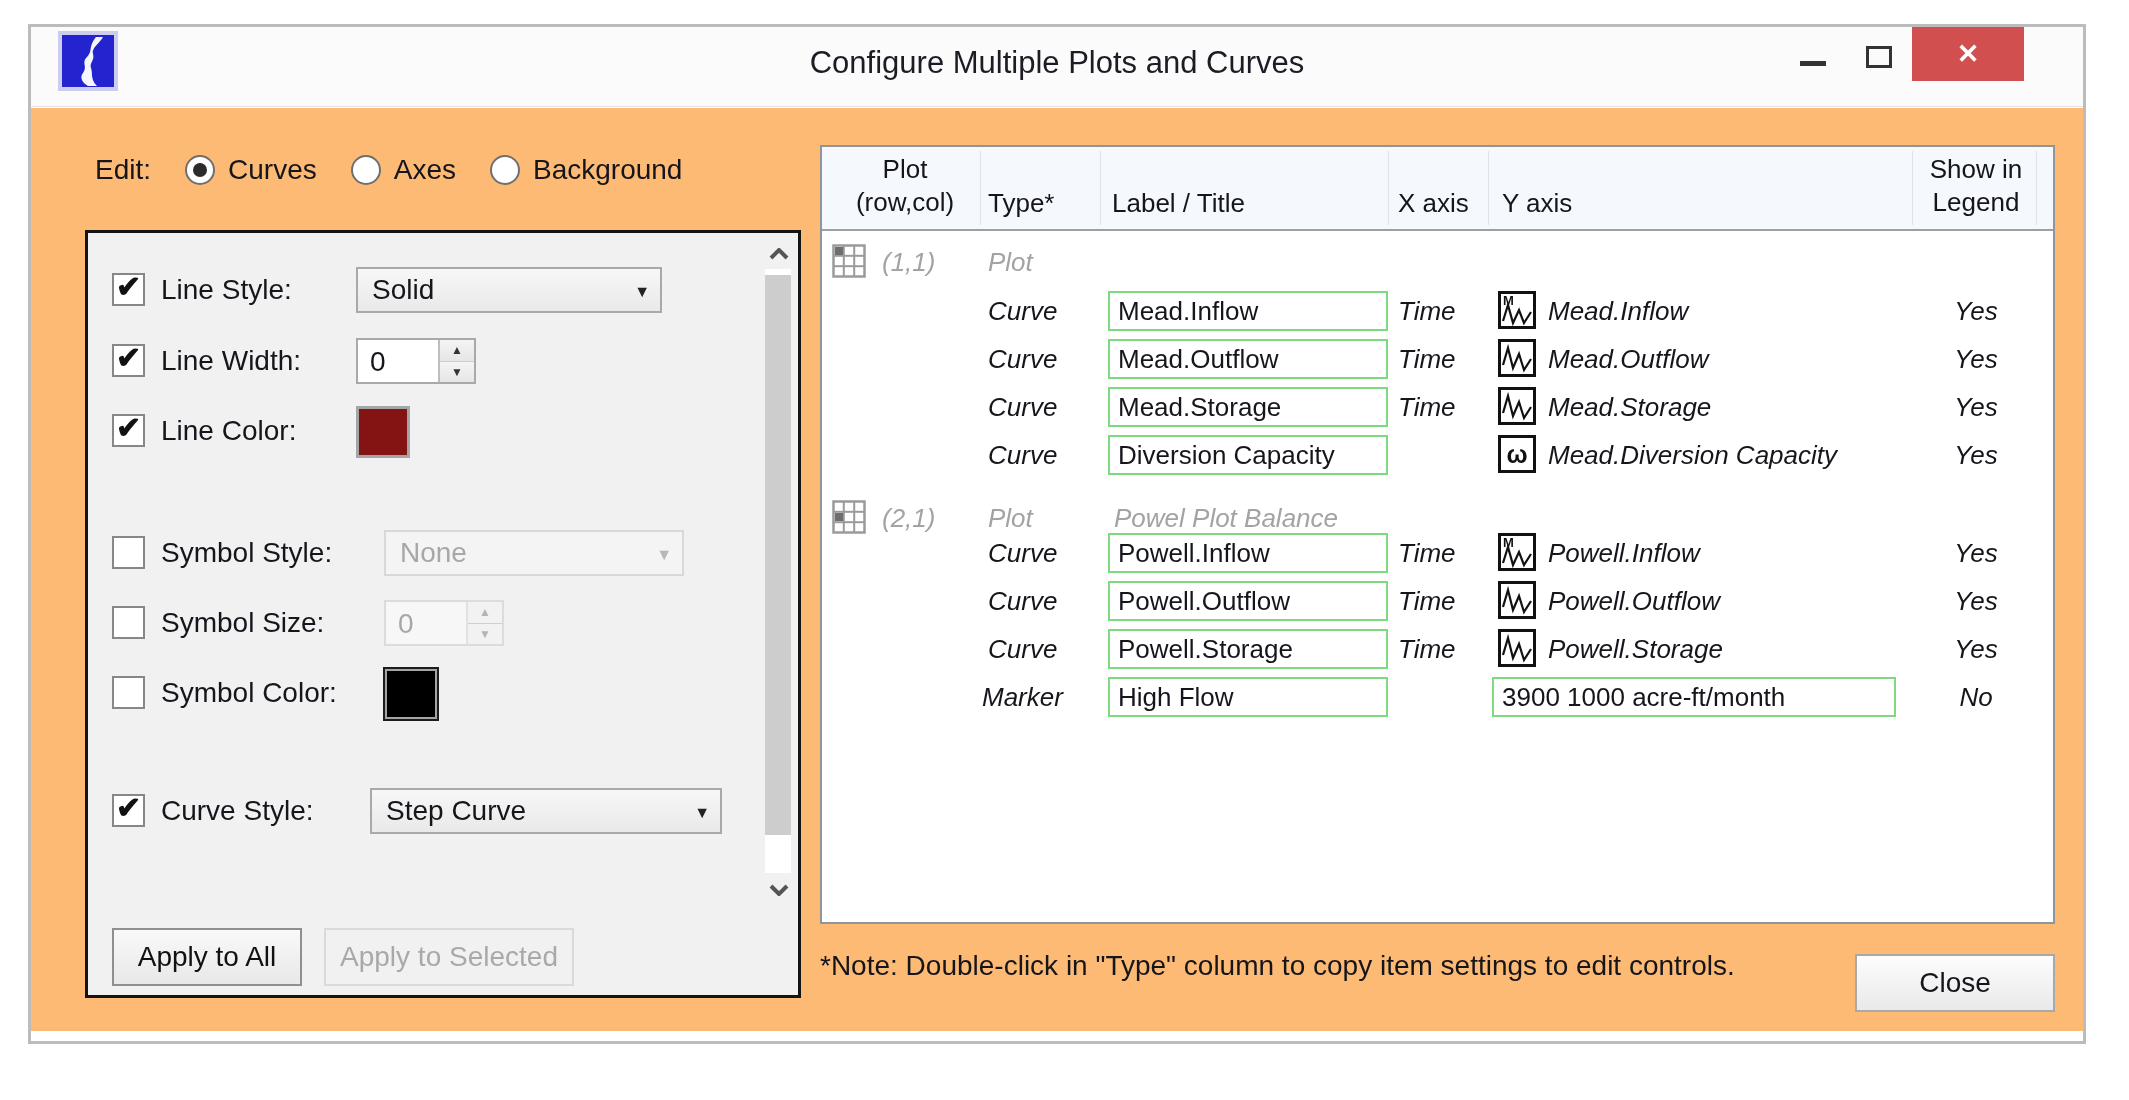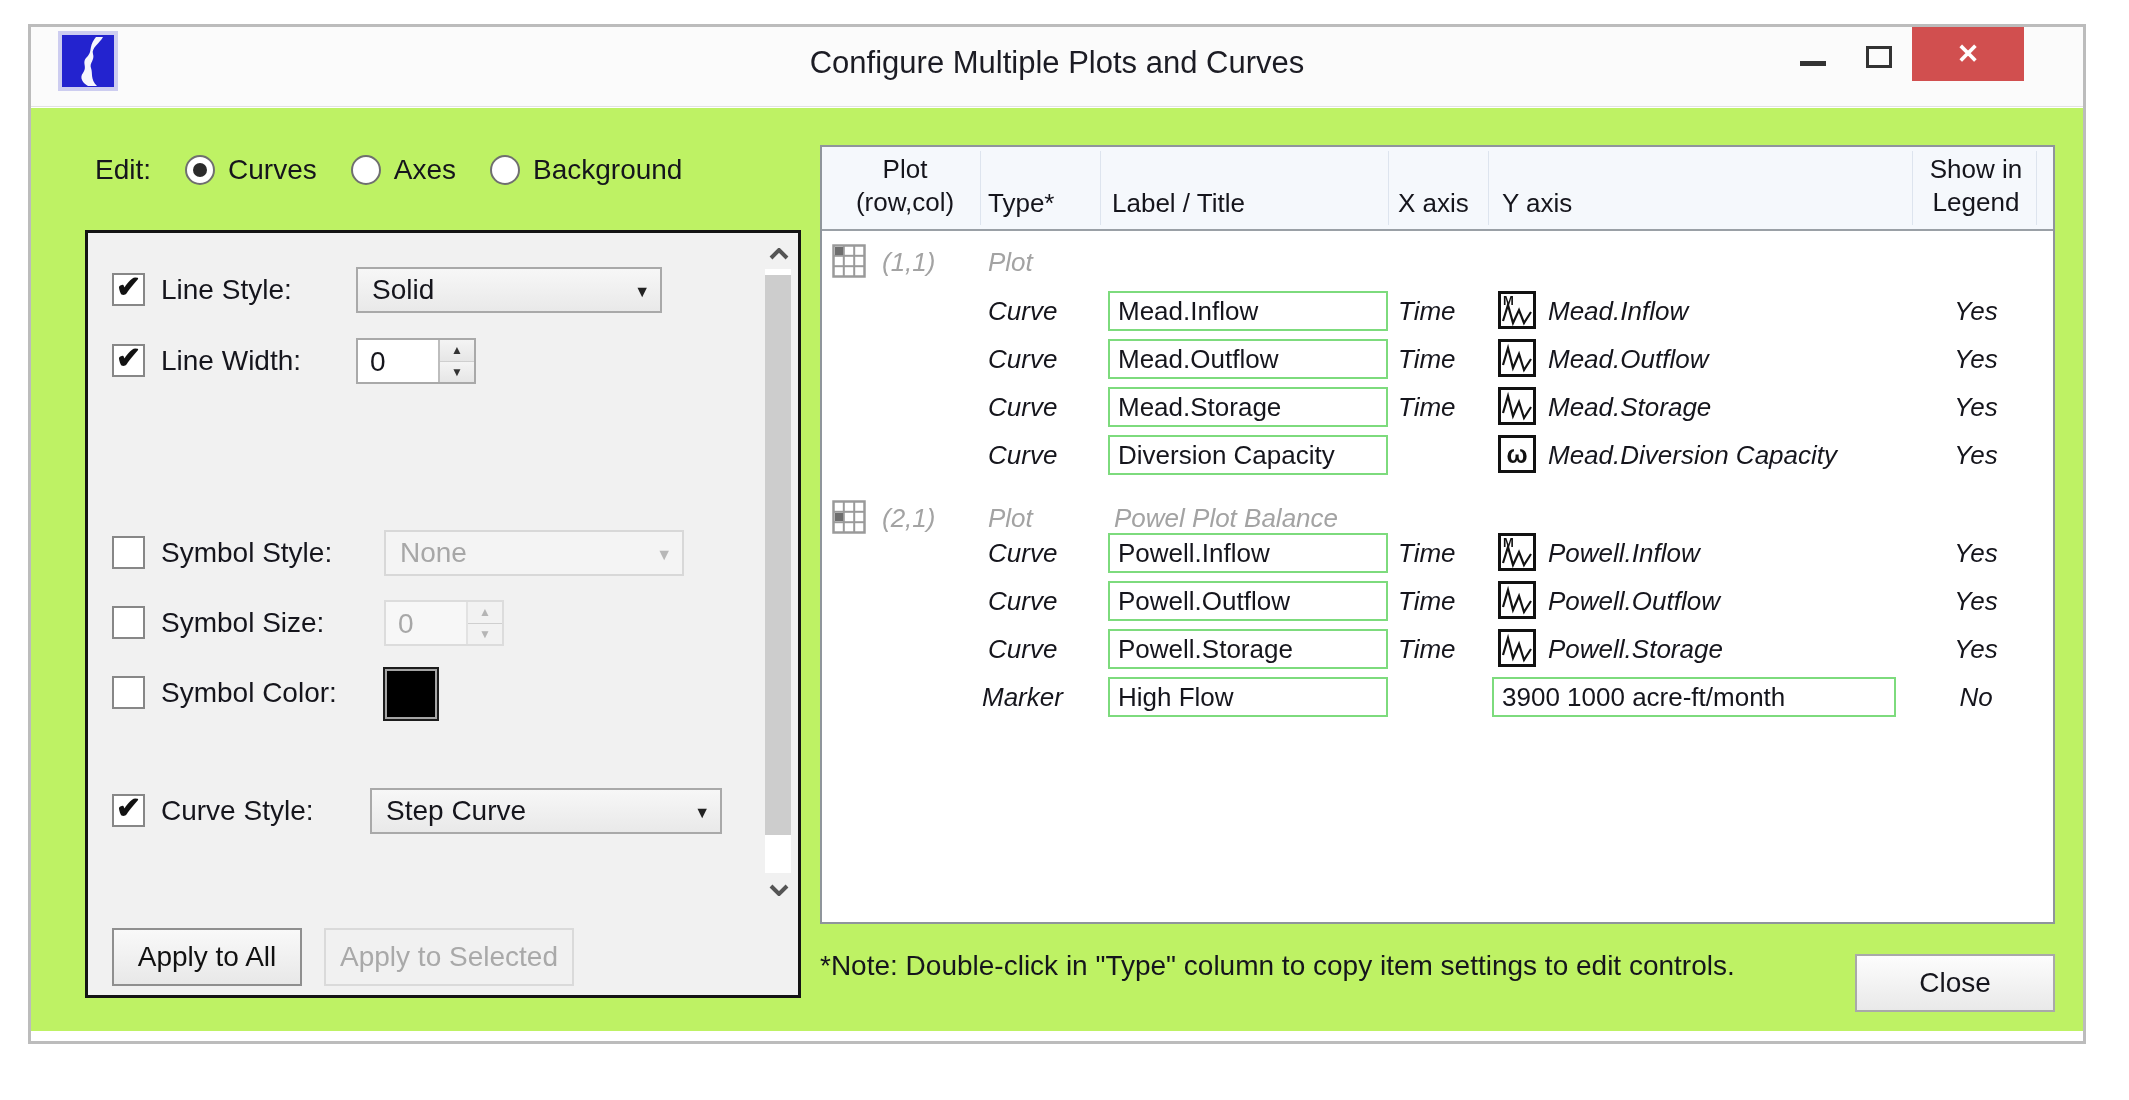--- a/index.html
+++ b/index.html
@@ -17,21 +17,21 @@
   .win-title { position:absolute; left:0; top:18px; width:100%; text-align:center;
                font-size:31px; color:#1c1c24; }
   .cap-btn { position:absolute; display:flex; align-items:center; justify-content:center; cursor:default; }
   .btn-min { left:1752px; top:0; width:60px; height:54px; }
   .btn-min .dash { width:26px; height:5px; background:#333; margin-top:18px; }
   .btn-max { left:1818px; top:0; width:60px; height:54px; }
   .btn-max .sq { width:26px; height:22px; border:3px solid #333; margin-top:6px; background:transparent; }
   .btn-close { left:1881px; top:0; width:112px; height:54px; color:#fff; font-size:27px; font-weight:bold; }
 
   
-  .dlg-body { position:absolute; left:0; top:81px; width:100%; height:923px; background:#bef264; }
+  .dlg-body { position:absolute; left:0; top:81px; width:100%; height:923px; background:#fdba74; }
 
   
   .edit-row { position:absolute; left:64px; top:40px; height:44px; display:flex; align-items:center; gap:34px; font-size:28px; }
   .radio-pair { display:flex; align-items:center; gap:13px;justify-content:flex-end; }
   .radio { width:30px; height:30px; border-radius:50%; border:2px solid #6f6f6f; background:#fff; position:relative; }
   .radio.sel::after { content:""; position:absolute; left:6px; top:6px; width:14px; height:14px; border-radius:50%; background:#2b2b2b; }
 
   
   .groupbox { position:absolute; left:54px; top:122px; width:716px; height:768px;
               border:3px solid #141414; background:#f1f1f1; }
@@ -154,20 +154,25 @@
           <span class="c-label">Line Width:</span>
           <span class="spin" style="left:244px;">
             <span class="val">0</span>
             <span class="btns">
               <div>▲</div>
               <div>▼</div>
             </span>
           </span>
         </div>
 
+        <div class="crow" style="top:171px; width:620px;">
+          <span class="checkbox on"></span>
+          <span class="c-label">Line Color:</span>
+          <span class="swatch" style="left: 244px; background-color: rgb(132, 20, 20);"></span>
+        </div>
 
         <div class="crow" style="top:293px; width:620px;">
           <span class="checkbox"></span>
           <span class="c-label dis">Symbol Style:</span>
           <span class="combo dis" style="left:272px; width:300px;">
             <span>None</span>
             <span class="arrow">▼</span>
           </span>
         </div>
 

